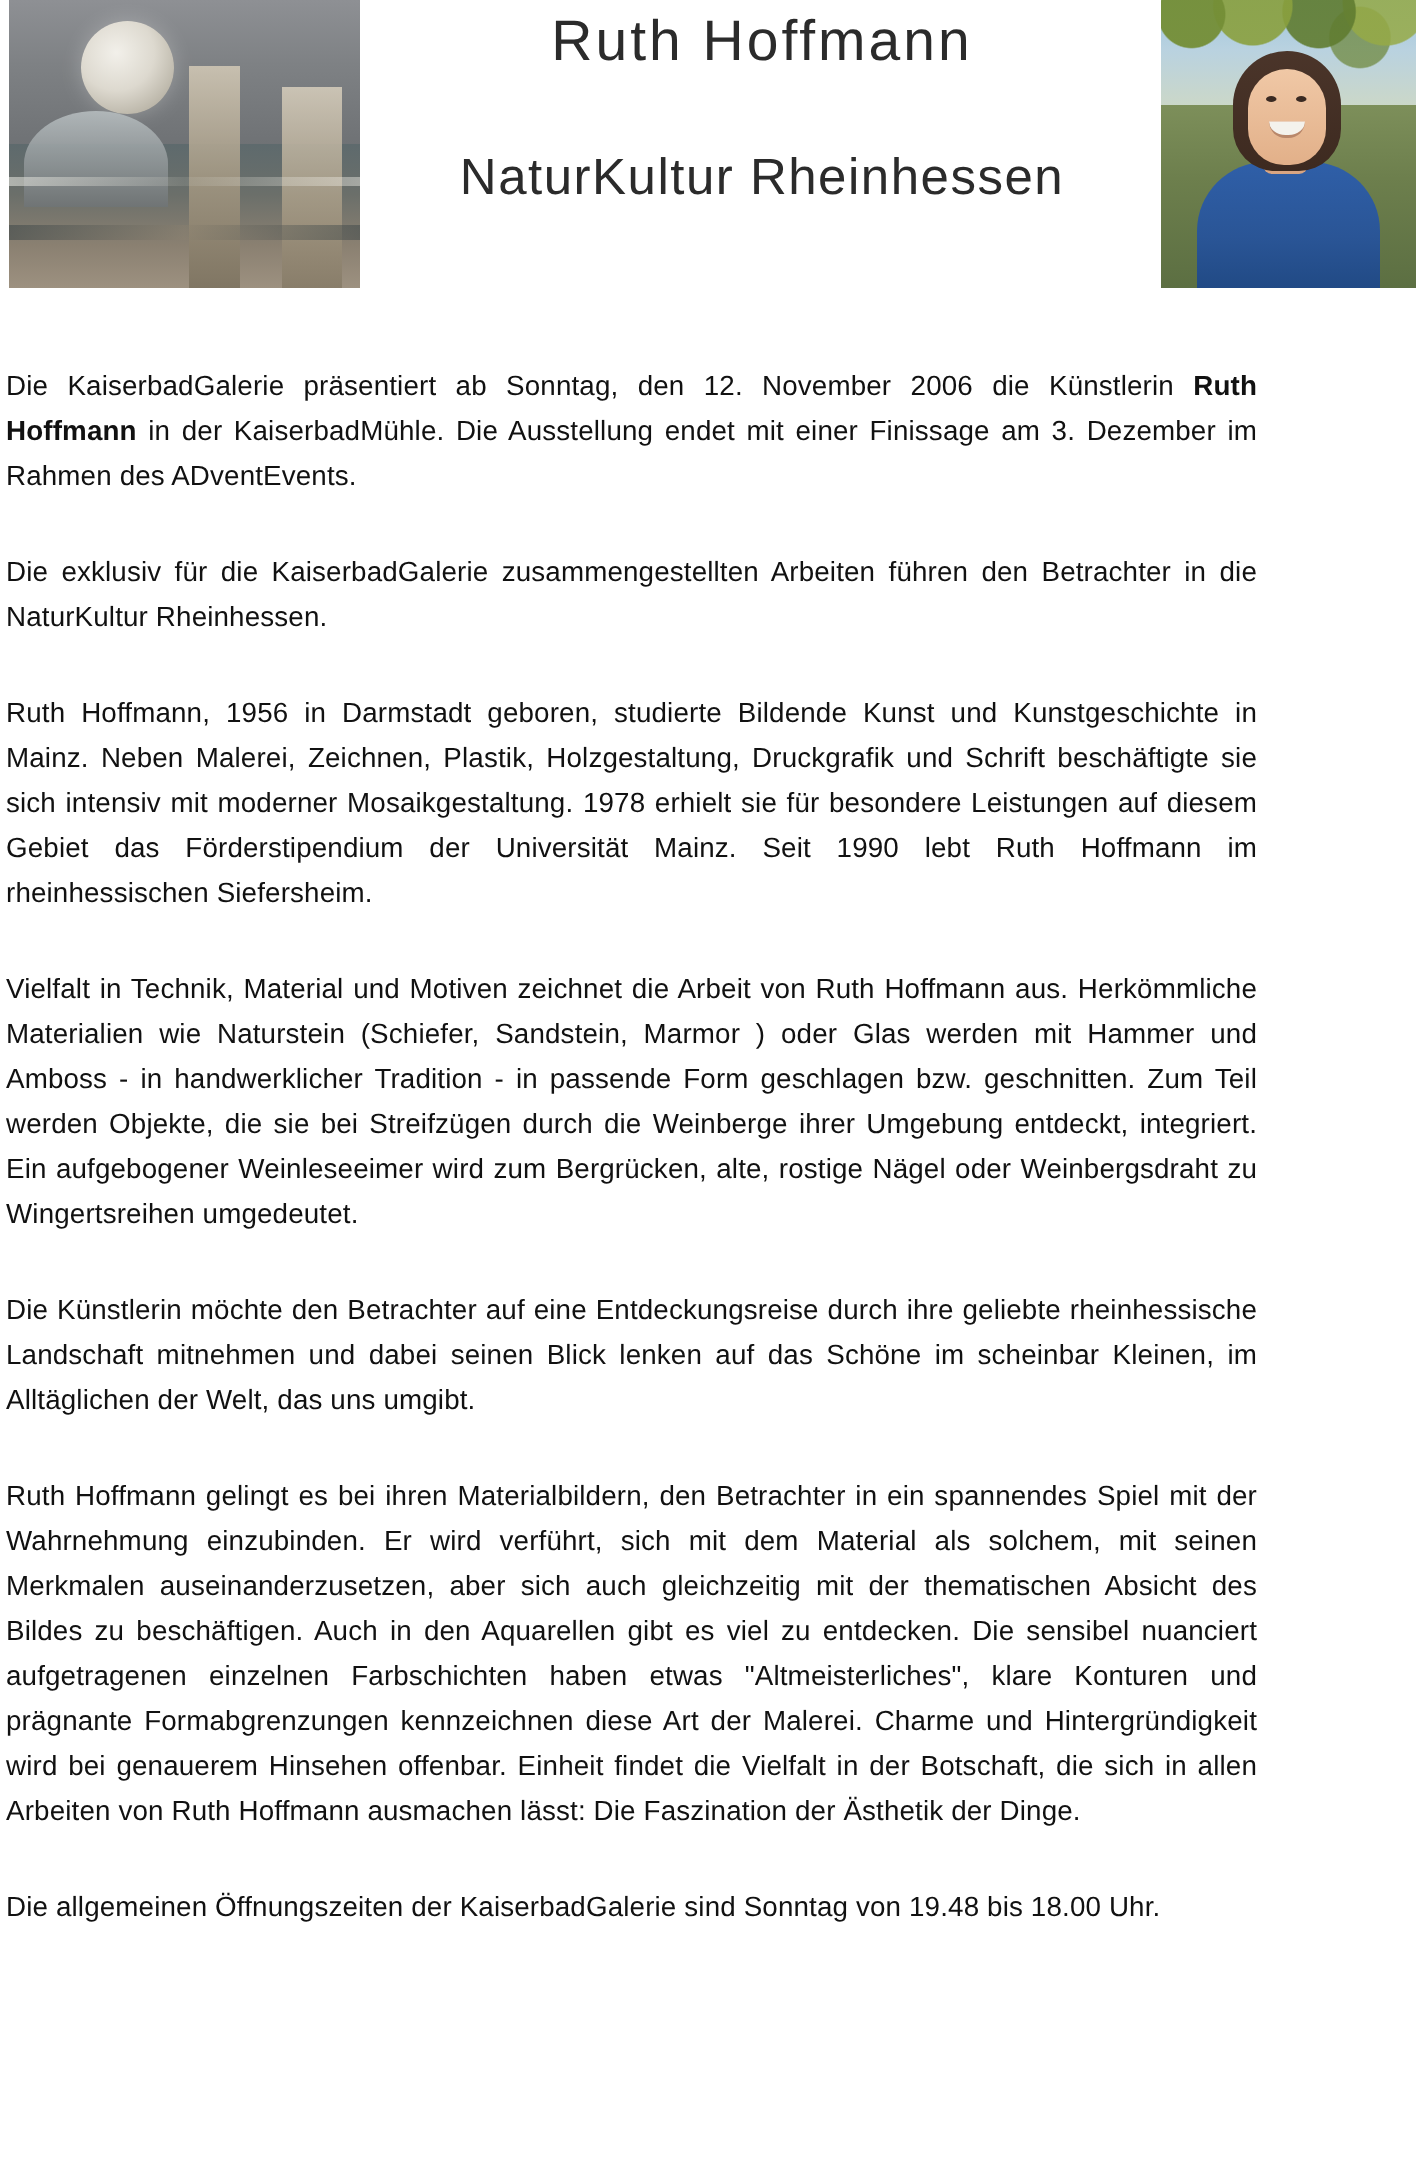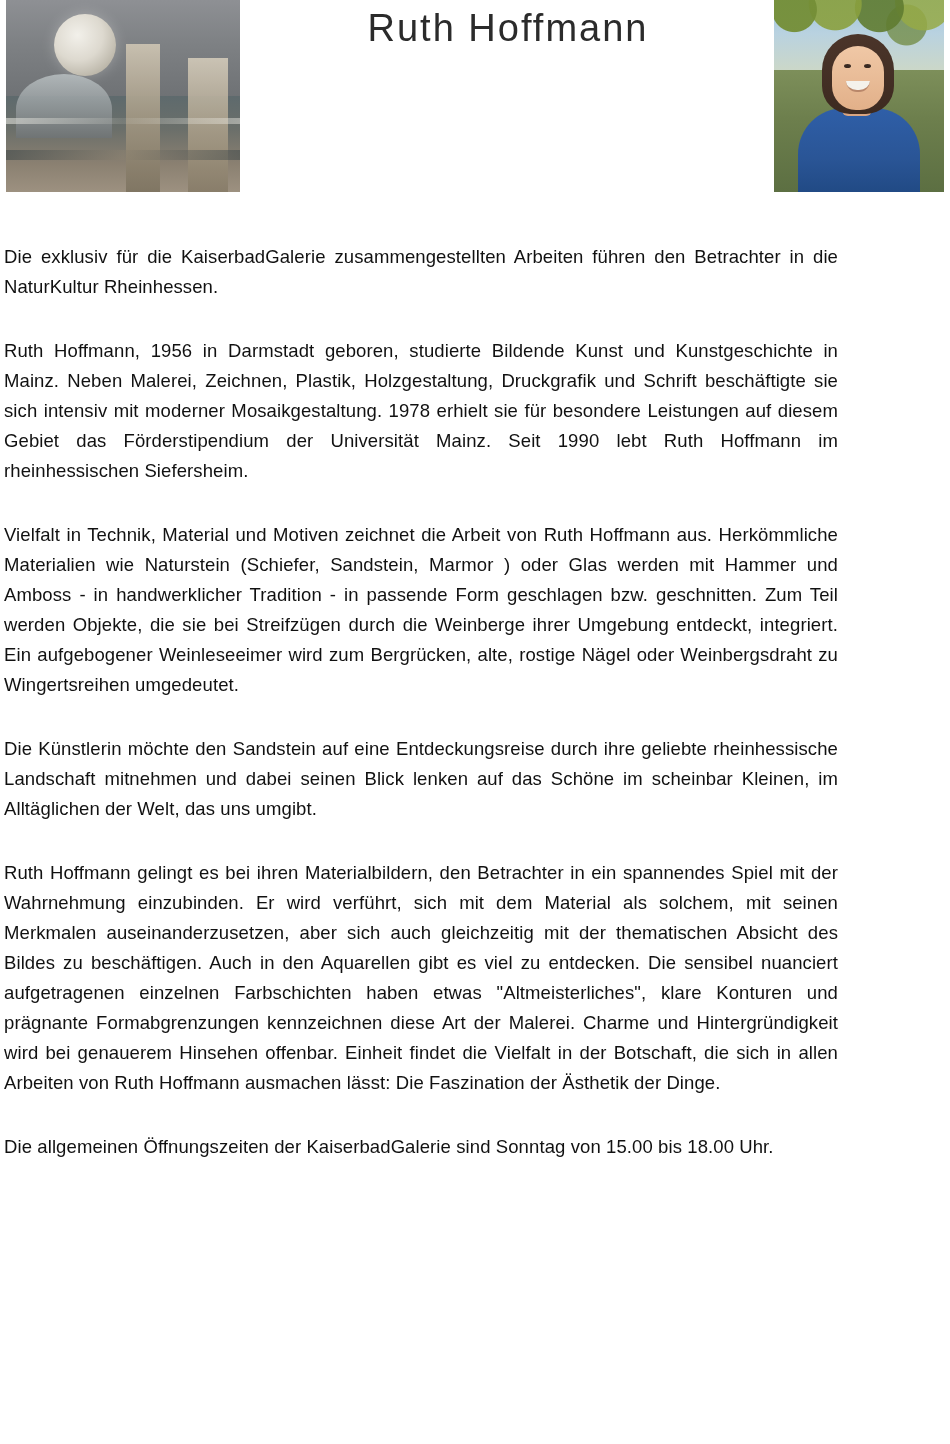--- a/index.html
+++ b/index.html
@@ -217,48 +217,52 @@
       <div class="art-water"></div>
       <div class="art-arch"></div>
       <div class="art-pillar"></div>
       <div class="art-pillar2"></div>
       <div class="art-foam"></div>
       <div class="art-band"></div>
     </div>
 
     <div class="header-titles">
       <h1 class="title-main">Ruth Hoffmann</h1>
+      <h2 class="title-sub">NaturKultur Rheinhessen</h2>
     </div>
 
     <div class="header-photo">
       <div class="photo-sky"></div>
       <div class="photo-foliage"></div>
       <div class="photo-ground"></div>
       <div class="photo-body"></div>
       <div class="photo-neck"></div>
       <div class="photo-hair"></div>
       <div class="photo-face"></div>
       <div class="photo-eye-l"></div>
       <div class="photo-eye-r"></div>
       <div class="photo-smile"></div>
     </div>
 
   </div>
 
   <div class="content">
 
+    <p class="para">
+      <span>Die KaiserbadGalerie präsentiert ab Sonntag, den 12. November 2006 die Künstlerin </span><span class="bold">Ruth Hoffmann</span><span> in der KaiserbadMühle. Die Ausstellung endet mit einer Finissage am 3. Dezember im Rahmen des ADventEvents.</span>
+    </p>
 
     <p class="para gap-before">Die  exklusiv für die KaiserbadGalerie zusammengestellten Arbeiten führen den Betrachter in die NaturKultur Rheinhessen.</p>
 
     <p class="para gap-before">Ruth Hoffmann, 1956 in Darmstadt geboren, studierte Bildende Kunst und Kunstgeschichte in Mainz. Neben Malerei, Zeichnen, Plastik, Holzgestaltung, Druckgrafik und Schrift beschäftigte sie sich intensiv mit moderner Mosaikgestaltung. 1978 erhielt sie für besondere Leistungen auf diesem Gebiet das Förderstipendium der Universität Mainz. Seit 1990 lebt Ruth Hoffmann im rheinhessischen Siefersheim.</p>
 
 
     <p class="para gap-before">Vielfalt in Technik, Material und Motiven zeichnet die Arbeit von Ruth Hoffmann aus. Herkömmliche Materialien wie Naturstein (Schiefer, Sandstein, Marmor ) oder Glas werden mit Hammer und Amboss - in handwerklicher Tradition - in passende Form geschlagen bzw. geschnitten. Zum Teil werden Objekte, die sie bei Streifzügen durch die Weinberge ihrer Umgebung entdeckt, integriert. Ein aufgebogener Weinleseeimer wird zum Bergrücken, alte, rostige Nägel oder Weinbergsdraht zu Wingertsreihen umgedeutet.</p>
 
-    <p class="para gap-before">Die Künstlerin möchte  den Sandstein auf eine Entdeckungsreise durch ihre geliebte rheinhessische Landschaft mitnehmen und dabei seinen Blick lenken auf das Schöne im scheinbar Kleinen, im Alltäglichen der Welt, das uns umgibt.</p>
+    <p class="para gap-before">Die Künstlerin möchte  den Betrachter auf eine Entdeckungsreise durch ihre geliebte rheinhessische Landschaft mitnehmen und dabei seinen Blick lenken auf das Schöne im scheinbar Kleinen, im Alltäglichen der Welt, das uns umgibt.</p>
 
     <p class="para gap-before">Ruth Hoffmann gelingt es bei ihren Materialbildern, den Betrachter in ein spannendes Spiel mit der Wahrnehmung einzubinden. Er wird verführt, sich mit dem Material als solchem, mit seinen Merkmalen auseinanderzusetzen, aber sich auch gleichzeitig mit der thematischen Absicht des Bildes zu beschäftigen. Auch in den  Aquarellen gibt es viel zu entdecken. Die sensibel nuanciert aufgetragenen einzelnen Farbschichten haben etwas "Altmeisterliches", klare Konturen und prägnante Formabgrenzungen kennzeichnen diese Art der Malerei. Charme und Hintergründigkeit wird bei genauerem Hinsehen offenbar. Einheit findet die Vielfalt in der Botschaft, die sich in allen Arbeiten von Ruth Hoffmann ausmachen lässt: Die Faszination der Ästhetik der Dinge.</p>
 
-    <p class="para gap-before last"> Die allgemeinen Öffnungszeiten der KaiserbadGalerie sind Sonntag von 15.00 bis 18.00 Uhr.</p>
+    <p class="para gap-before last"> Die allgemeinen Öffnungszeiten der KaiserbadGalerie sind Sonntag von 19.48 bis 18.00 Uhr.</p>
 
   </div>
 
 </div>
 
 </body></html>

